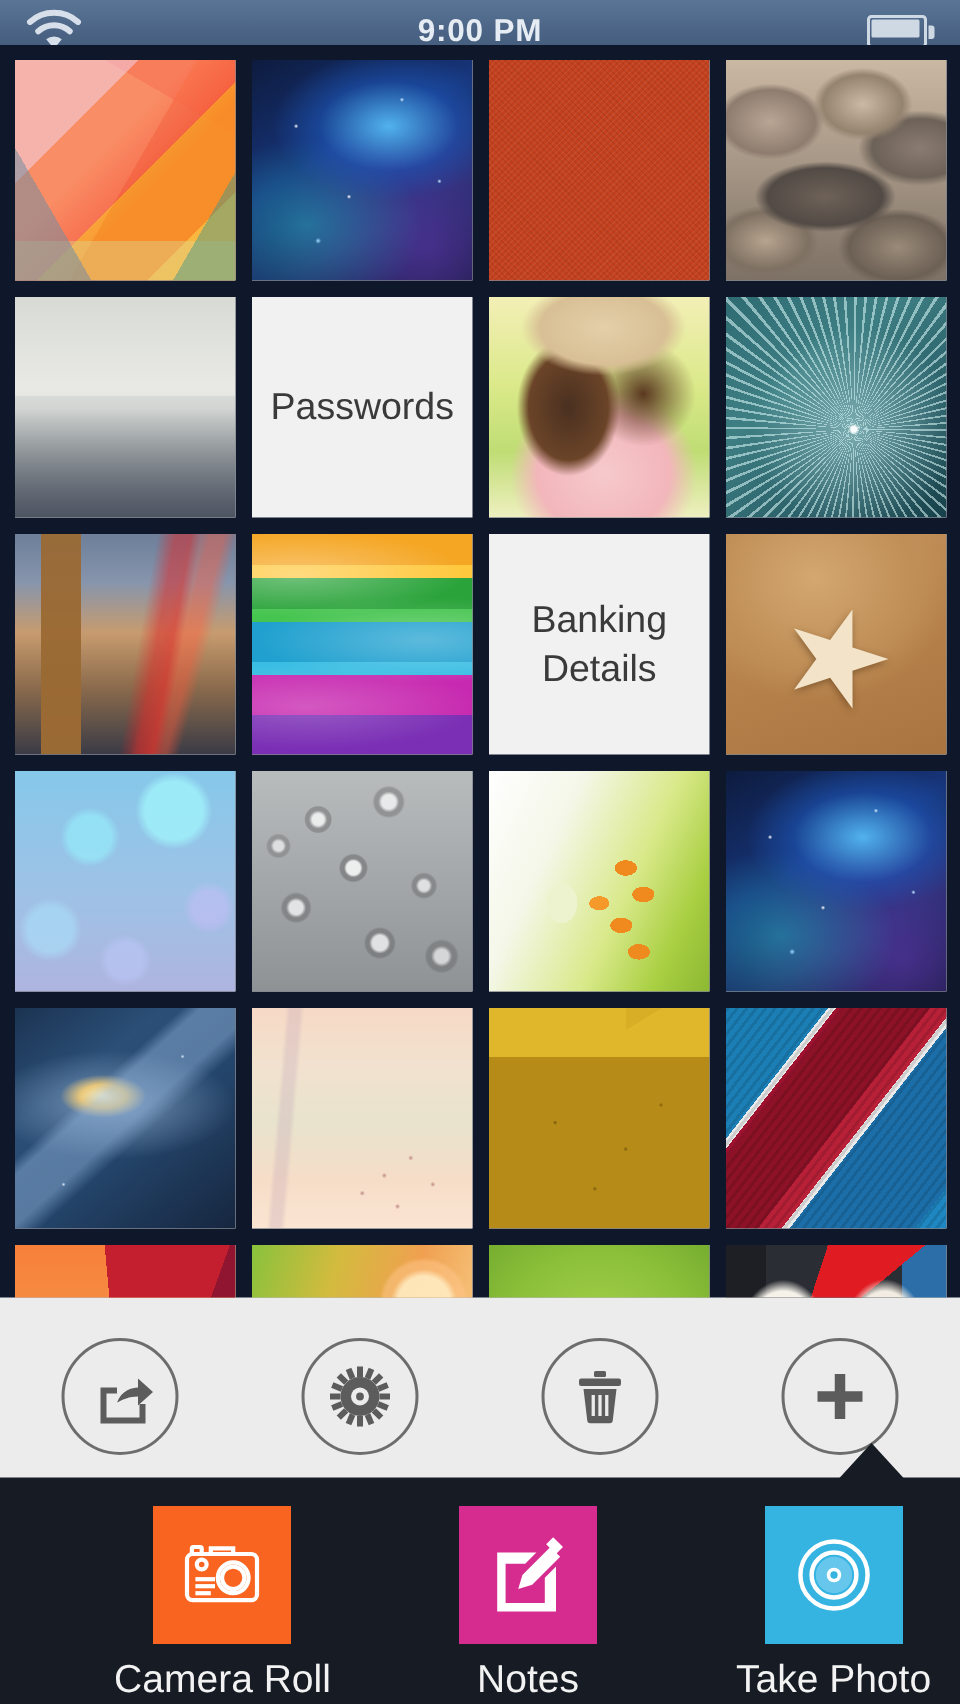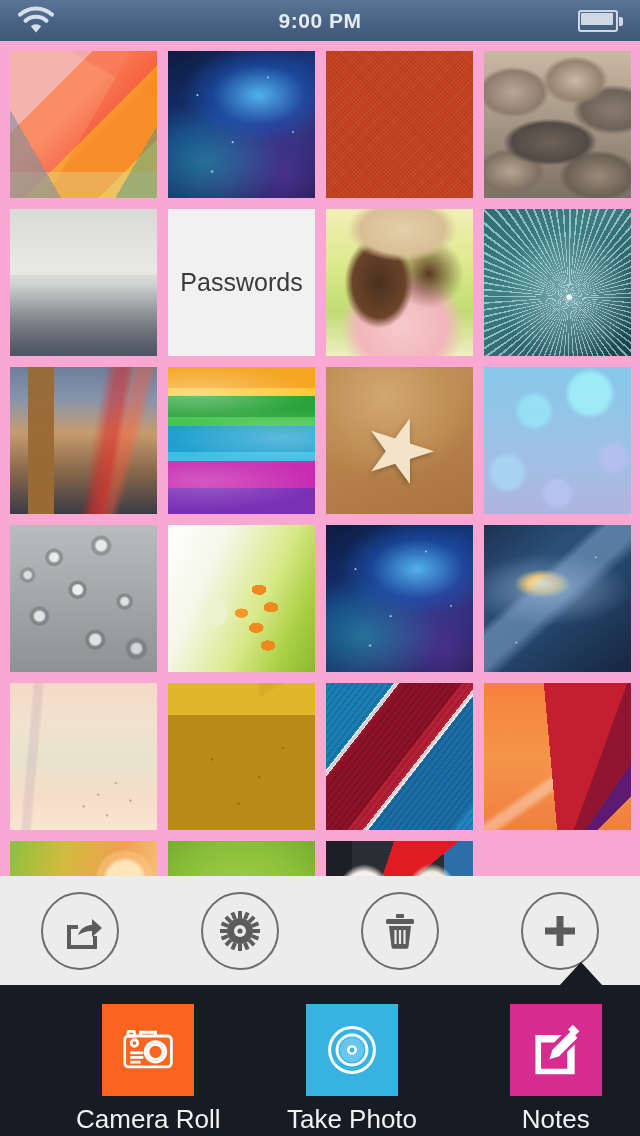--- a/index.html
+++ b/index.html
@@ -31,23 +31,23 @@
     position: absolute; left: 3px; top: 3px; width: 32px; height: 12px;
     background: #cfd9e4; border-radius: 1px;
   }
   .battery .nub {
     position: absolute; left: 41px; top: 7px; width: 4px; height: 9px;
     background: #cfd9e4; border-radius: 0 2px 2px 0;
   }
 
   
   .grid-wrap {
-    position: absolute; top: 41px; left: 0;
+    position: absolute; top: 30px; left: 0;
     width: 640px; height: 835px;
-    background: #f9a8d4; overflow: hidden;
+    background: #0f172a; overflow: hidden;
   }
   .grid {
     position: absolute; top: 10px; left: 10px;
     width: 620px;
     display: grid;
     grid-template-columns: repeat(4, 147px);
     grid-auto-rows: 147px;
     gap: 11px 11px;
   }
   .tile { width: 147px; height: 147px; position: relative; overflow: hidden; background:#f2f2f2; }
@@ -375,20 +375,24 @@
           <div class="art art-girl"></div>
         </div>
         <div class="tile">
           <div class="art art-dandelion"></div>
         </div>
         <div class="tile">
           <div class="art art-bigben"></div>
         </div>
         <div class="tile">
           <div class="art art-waves"></div>
+        </div>
+        <div class="tile text-tile">
+          <span class="label">Banking
+Details</span>
         </div>
         <div class="tile">
           <div class="art art-starfish"></div>
         </div>
         <div class="tile">
           <div class="art art-bokeh"></div>
         </div>
         <div class="tile">
           <div class="art art-drops"></div>
         </div>
@@ -501,39 +505,39 @@
       <circle cx="15.5" cy="22.5" r="3.5"></circle>
       <line x1="11" y1="33" x2="25" y2="33"></line>
                 <line x1="11" y1="38" x2="25" y2="38"></line>
       <line x1="11" y1="43" x2="22" y2="43"></line>
               </g>
             </svg>
           </div>
           <div class="caption">Camera Roll</div>
         </div>
         <div class="sheet-item">
+          <div class="sq" style="background: rgb(214, 44, 143);">
+            <svg viewBox="0 0 60 60" width="56" height="56">
+      <path d="M8 14 h28 l-8 8 H14 v28 h28 V32 l8-8 v32 H8 Z" fill="#fff"></path>
+      <path d="M23 40 l3-10 20-20 7 7 -20 20 Z" fill="#fff"></path>
+      <path d="M43 8 l5-5 7 7 -5 5 Z" fill="#fff"></path>
+            </svg>
+          </div>
+          <div class="caption">Notes</div>
+        </div>
+        <div class="sheet-item">
           <div class="sq" style="background: rgb(53, 180, 226);">
             <svg viewBox="0 0 60 60" width="56" height="56">
               <g fill="none" stroke="#fff" stroke-width="3.2">
       <circle cx="30" cy="30" r="24"></circle>
                 <circle cx="30" cy="30" r="16"></circle>
               </g>
       <circle cx="30" cy="30" r="13" fill="#8fd6f2" opacity=".55"></circle>
       <circle cx="30" cy="30" r="5.2" fill="#fff"></circle>
       <circle cx="30" cy="30" r="2.6" fill="#35B4E2"></circle>
             </svg>
           </div>
           <div class="caption">Take Photo</div>
         </div>
-        <div class="sheet-item">
-          <div class="sq" style="background: rgb(214, 44, 143);">
-            <svg viewBox="0 0 60 60" width="56" height="56">
-      <path d="M8 14 h28 l-8 8 H14 v28 h28 V32 l8-8 v32 H8 Z" fill="#fff"></path>
-      <path d="M23 40 l3-10 20-20 7 7 -20 20 Z" fill="#fff"></path>
-      <path d="M43 8 l5-5 7 7 -5 5 Z" fill="#fff"></path>
-            </svg>
-          </div>
-          <div class="caption">Notes</div>
-        </div>
       </div>
   </div>
 
 </div>
 
 </body></html>

